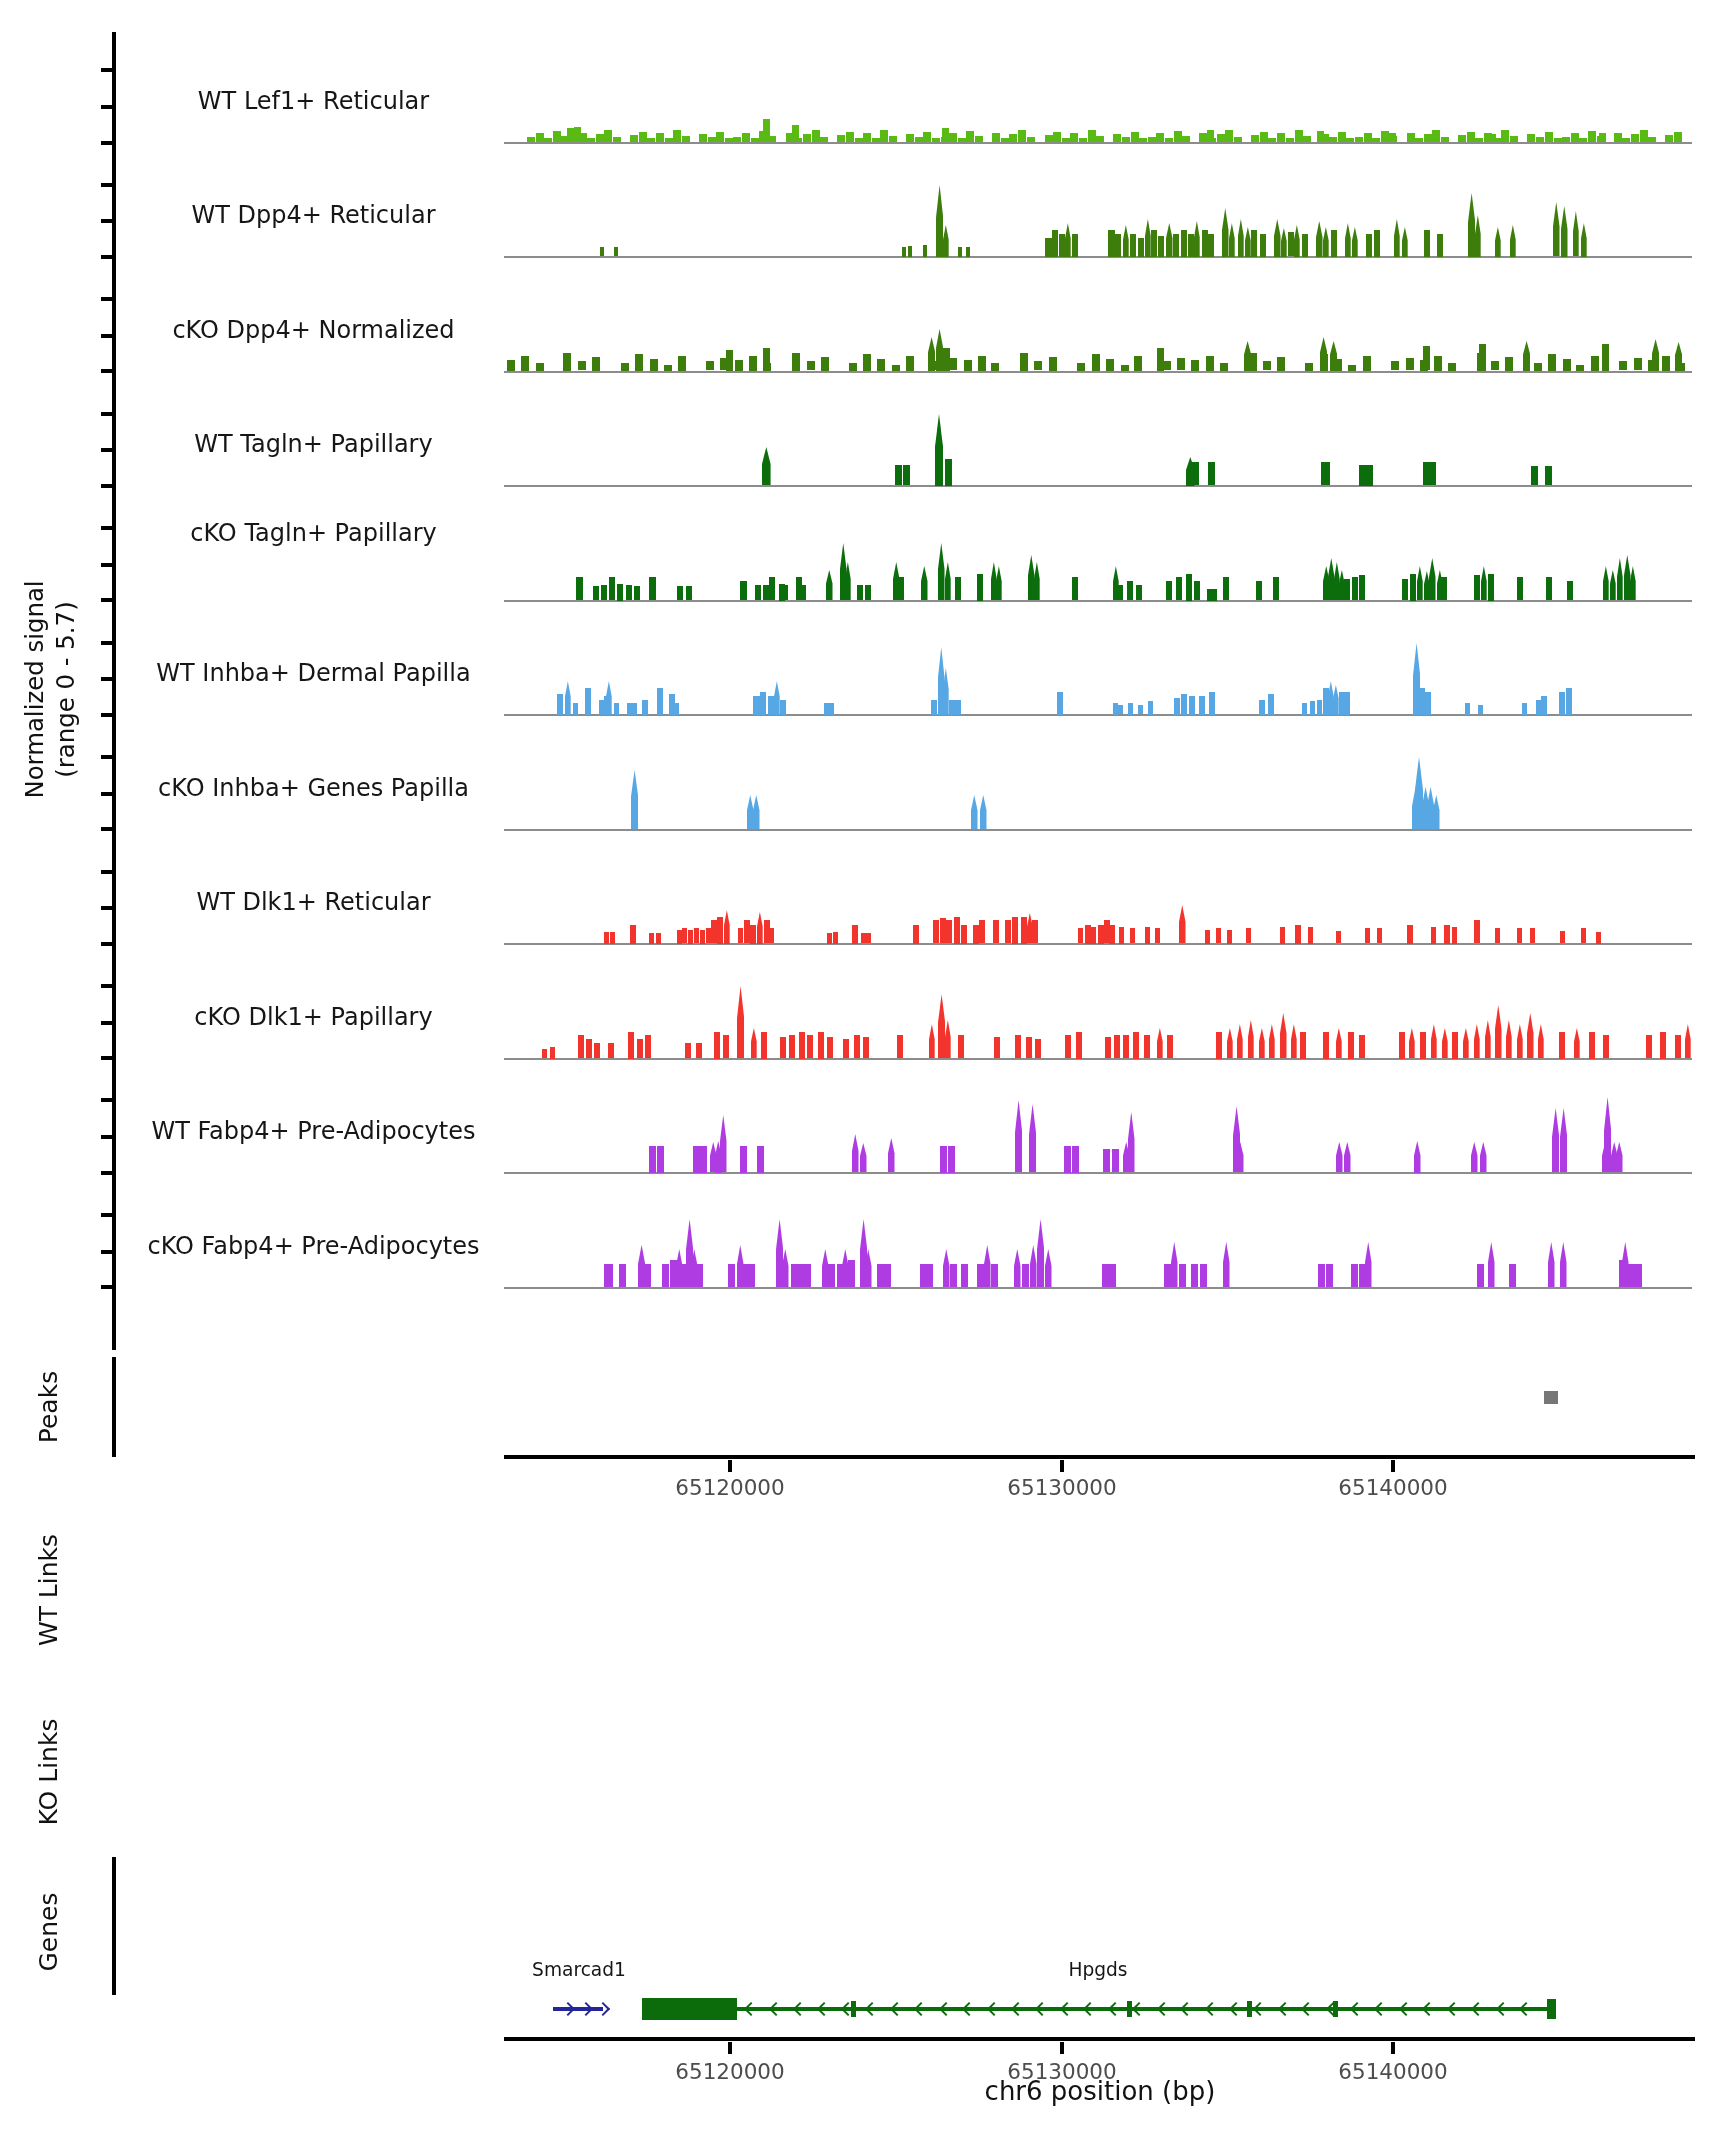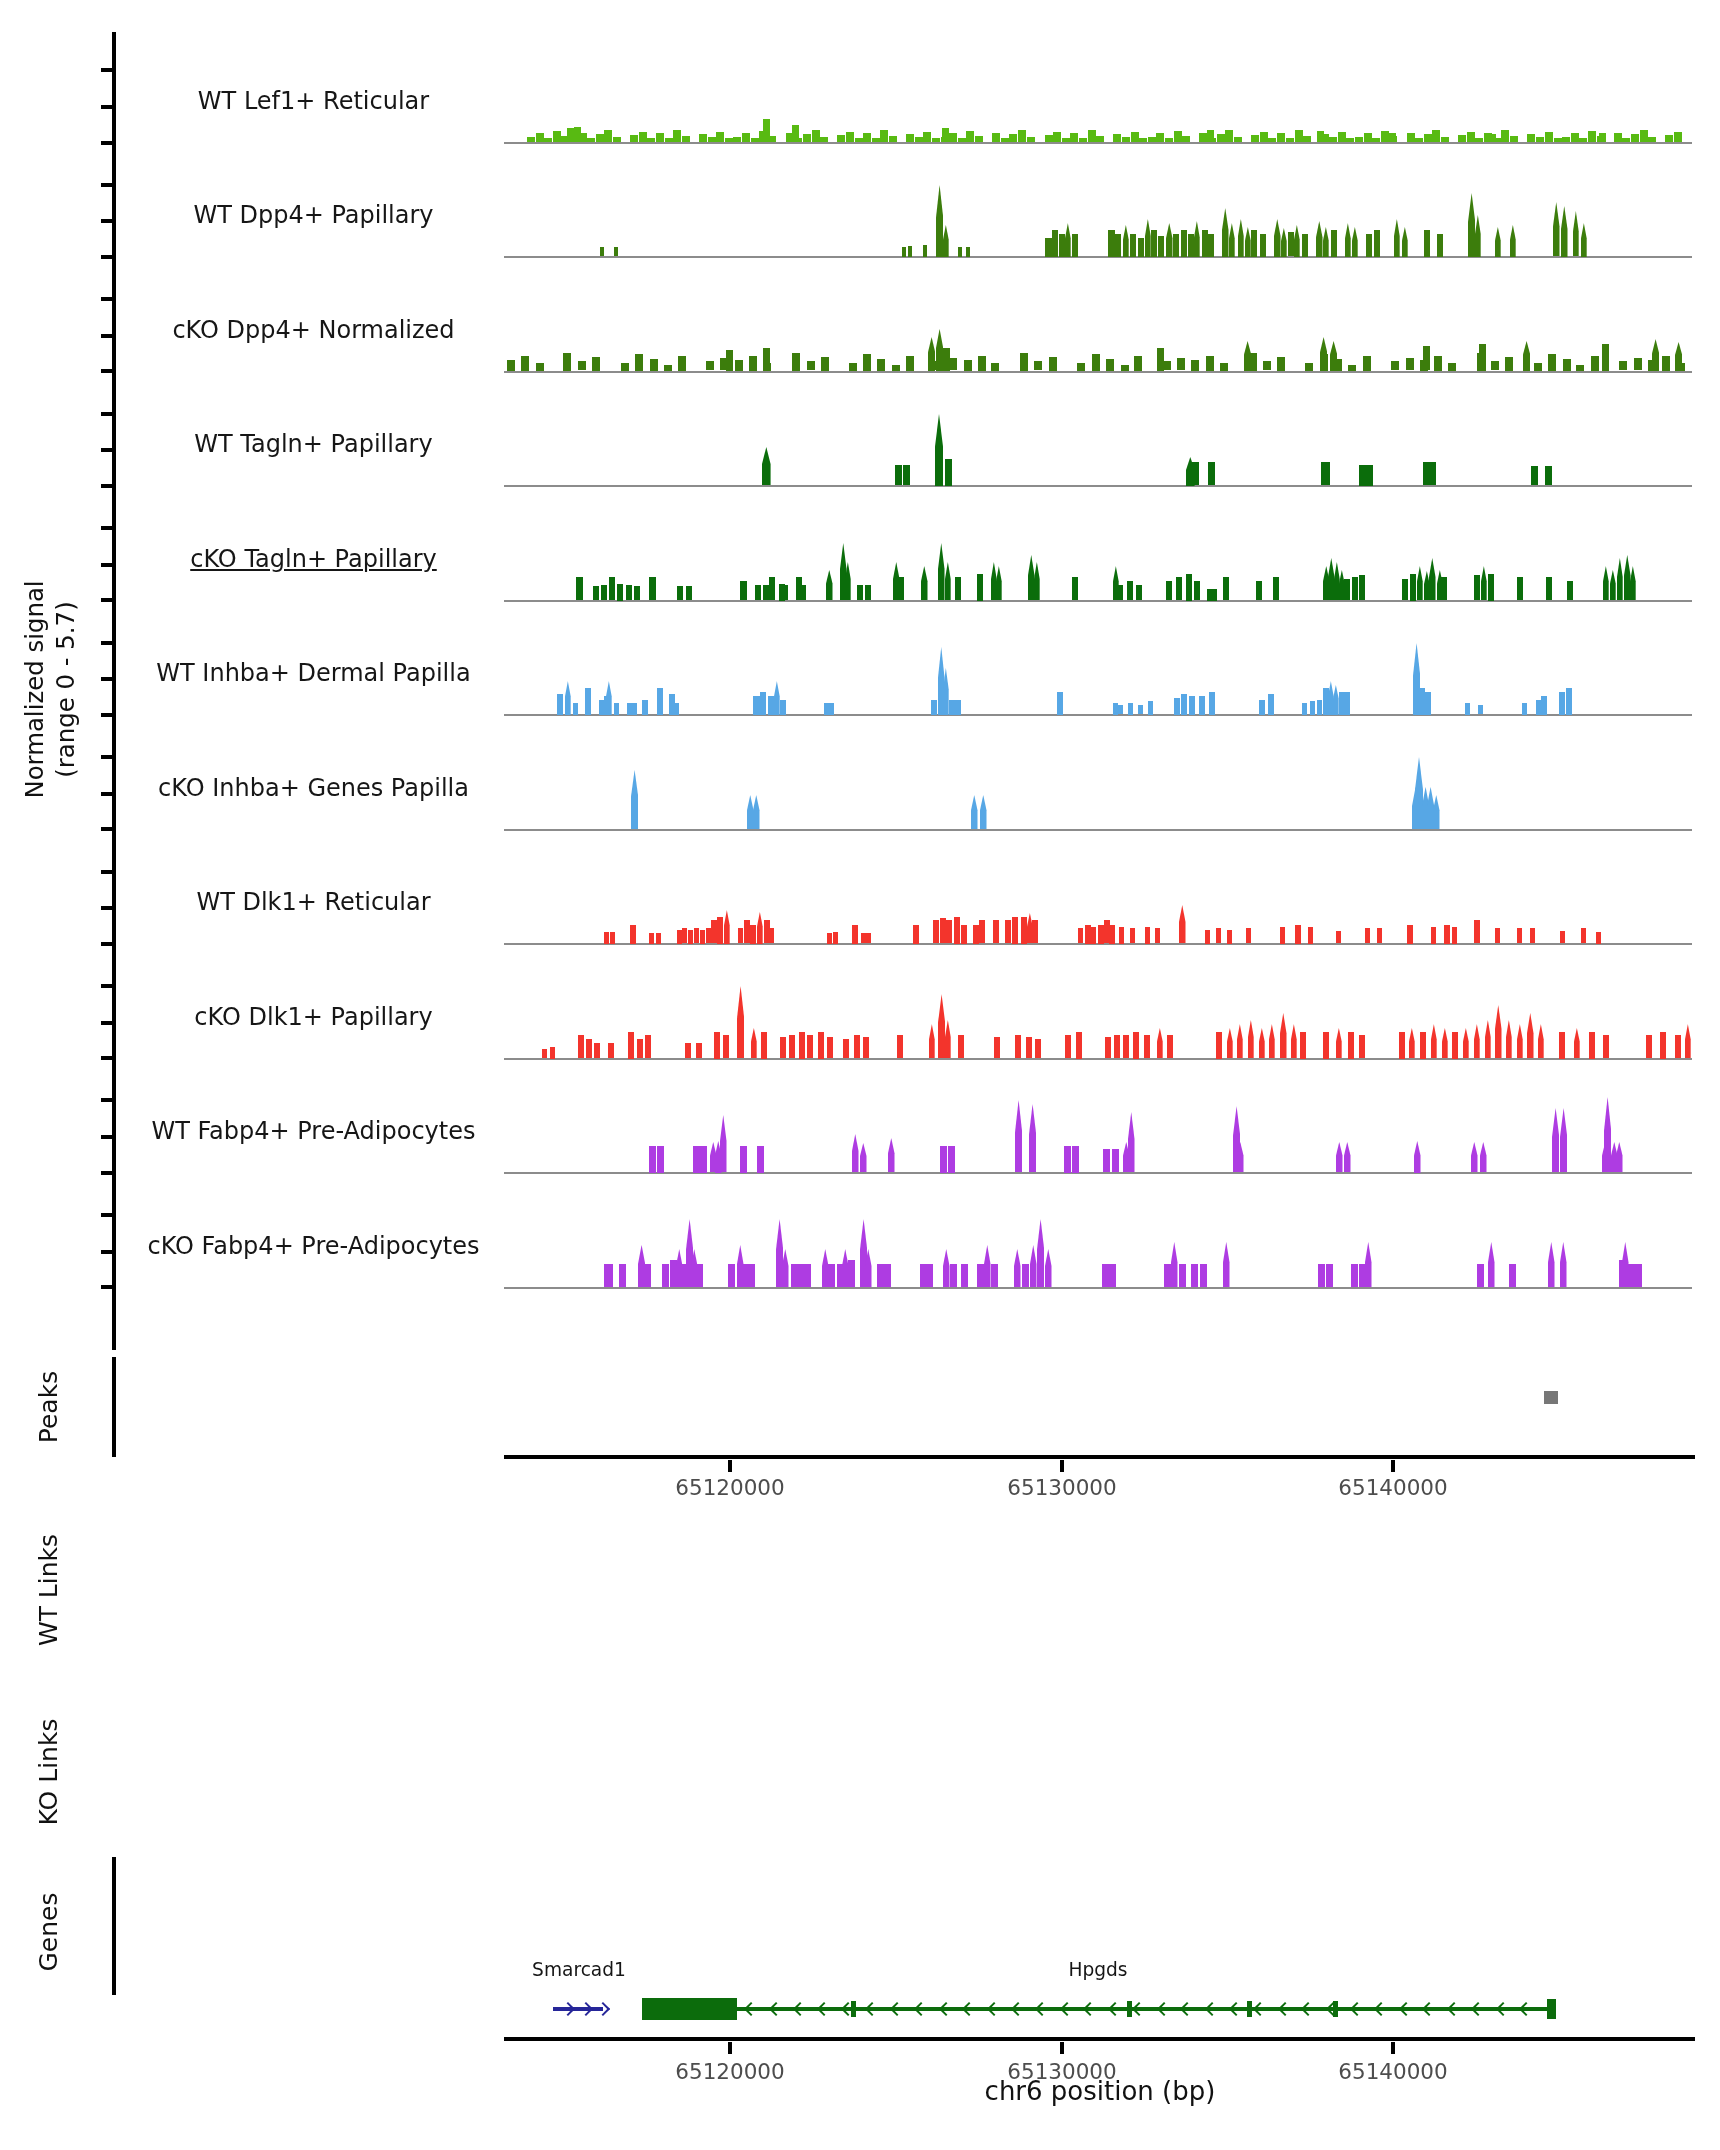--- a/index.html
+++ b/index.html
@@ -193,21 +193,21 @@
       <div class="bar" style="left: 574px; top: 127px; width: 7.2px; height: 15px; background: rgb(88, 186, 18);"></div>
       <div class="bar" style="left: 763px; top: 119px; width: 7.2px; height: 23px; background: rgb(88, 186, 18);"></div>
       <div class="bar" style="left: 792px; top: 125px; width: 7.2px; height: 16.5px; background: rgb(88, 186, 18);"></div>
       <div class="bar" style="left: 942px; top: 128px; width: 7.2px; height: 13.6px; background: rgb(88, 186, 18);"></div>
       <div class="bar" style="left: 1088px; top: 130px; width: 7.2px; height: 11.5px; background: rgb(88, 186, 18);"></div>
       <div class="bar" style="left: 1207px; top: 130px; width: 7.2px; height: 12.2px; background: rgb(88, 186, 18);"></div>
       <div class="bar" style="left: 1317px; top: 131px; width: 7.2px; height: 10.8px; background: rgb(88, 186, 18);"></div>
       <div class="bar" style="left: 1389px; top: 133px; width: 7.2px; height: 9.3px; background: rgb(88, 186, 18);"></div>
       <div class="bar" style="left: 1489px; top: 134px; width: 7.2px; height: 8px; background: rgb(88, 186, 18);"></div>
       <div class="bar" style="left: 1599px; top: 133px; width: 7.2px; height: 9.3px; background: rgb(88, 186, 18);"></div>
-      <div class="track-label" style="left: 113px; top: 201px;">WT Dpp4+ Papillary</div>
+      <div class="track-label" style="left: 113px; top: 201px;">WT Dpp4+ Reticular</div>
       <div class="baseline" style="left: 504px; top: 256px; width: 1188px;"></div>
       <div class="bar" style="left: 600px; top: 247px; width: 4.3px; height: 9.3px; background: rgb(60, 125, 12);"></div>
       <div class="bar" style="left: 614px; top: 247px; width: 4.3px; height: 9.3px; background: rgb(60, 125, 12);"></div>
       <div class="bar" style="left: 902px; top: 247px; width: 4.3px; height: 10px; background: rgb(60, 125, 12);"></div>
       <div class="bar" style="left: 908px; top: 246px; width: 4.3px; height: 10.8px; background: rgb(60, 125, 12);"></div>
       <div class="bar" style="left: 923px; top: 245px; width: 4.3px; height: 11.5px; background: rgb(60, 125, 12);"></div>
       <div class="bar peaked" style="left: 936px; top: 185px; width: 7.2px; height: 72px; background: rgb(60, 125, 12);"></div>
       <div class="bar peaked" style="left: 943px; top: 225px; width: 5.7px; height: 32px; background: rgb(60, 125, 12);"></div>
       <div class="bar" style="left: 958px; top: 247px; width: 4.3px; height: 10px; background: rgb(60, 125, 12);"></div>
       <div class="bar" style="left: 966px; top: 247px; width: 4.3px; height: 10px; background: rgb(60, 125, 12);"></div>
@@ -356,21 +356,21 @@
       <div class="bar peaked" style="left: 1186px; top: 457px; width: 8.6px; height: 29px; background: rgb(11, 109, 11);"></div>
       <div class="bar" style="left: 1192px; top: 462px; width: 7.2px; height: 23px; background: rgb(11, 109, 11);"></div>
       <div class="bar" style="left: 1208px; top: 462px; width: 7.2px; height: 23px; background: rgb(11, 109, 11);"></div>
       <div class="bar" style="left: 1321px; top: 462px; width: 8.6px; height: 23px; background: rgb(11, 109, 11);"></div>
       <div class="bar" style="left: 1359px; top: 465px; width: 7.2px; height: 21px; background: rgb(11, 109, 11);"></div>
       <div class="bar" style="left: 1366px; top: 465px; width: 7.2px; height: 21px; background: rgb(11, 109, 11);"></div>
       <div class="bar" style="left: 1423px; top: 462px; width: 7.2px; height: 23px; background: rgb(11, 109, 11);"></div>
       <div class="bar" style="left: 1429px; top: 462px; width: 7.2px; height: 23px; background: rgb(11, 109, 11);"></div>
       <div class="bar" style="left: 1531px; top: 466px; width: 7.2px; height: 19.4px; background: rgb(11, 109, 11);"></div>
       <div class="bar" style="left: 1545px; top: 466px; width: 7.2px; height: 19.4px; background: rgb(11, 109, 11);"></div>
-      <div class="track-label" style="left: 113px; top: 545px; text-decoration: underline;">cKO Tagln+ Papillary</div>
+      <div class="track-label" style="left: 113px; top: 519px;">cKO Tagln+ Papillary</div>
       <div class="baseline" style="left: 504px; top: 600px; width: 1188px;"></div>
       <div class="bar" style="left: 576px; top: 577px; width: 6.5px; height: 23px; background: rgb(11, 109, 11);"></div>
       <div class="bar" style="left: 593px; top: 586px; width: 5.7px; height: 13.6px; background: rgb(11, 109, 11);"></div>
       <div class="bar" style="left: 601px; top: 585px; width: 5.7px; height: 15px; background: rgb(11, 109, 11);"></div>
       <div class="bar" style="left: 609px; top: 577px; width: 5.7px; height: 23px; background: rgb(11, 109, 11);"></div>
       <div class="bar" style="left: 617px; top: 584px; width: 5.7px; height: 16.5px; background: rgb(11, 109, 11);"></div>
       <div class="bar" style="left: 626px; top: 585px; width: 5.7px; height: 15px; background: rgb(11, 109, 11);"></div>
       <div class="bar" style="left: 634px; top: 586px; width: 5.7px; height: 13.6px; background: rgb(11, 109, 11);"></div>
       <div class="bar" style="left: 649px; top: 577px; width: 6.5px; height: 23px; background: rgb(11, 109, 11);"></div>
       <div class="bar" style="left: 677px; top: 586px; width: 5.7px; height: 13.6px; background: rgb(11, 109, 11);"></div>

